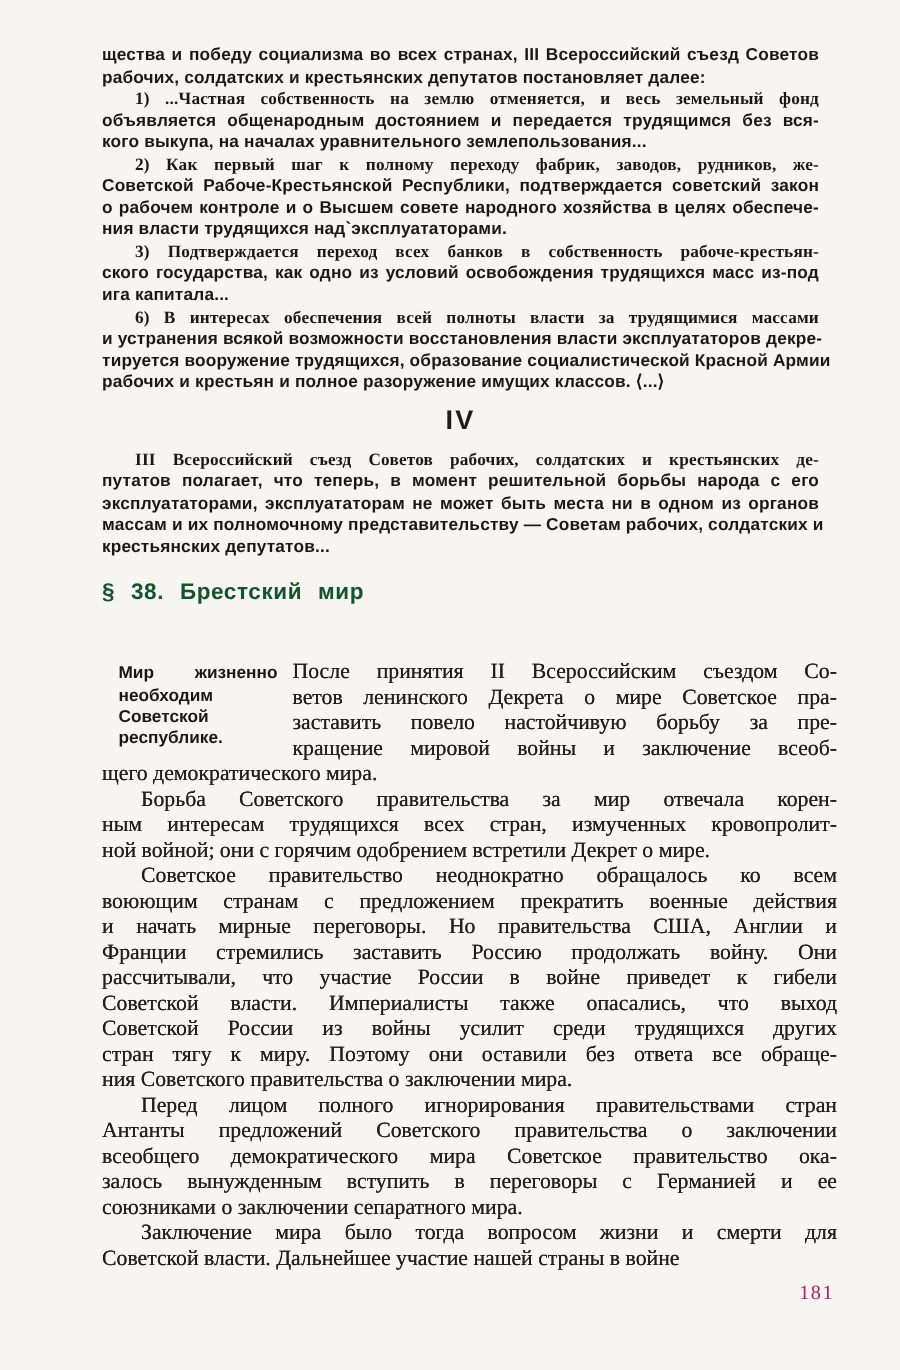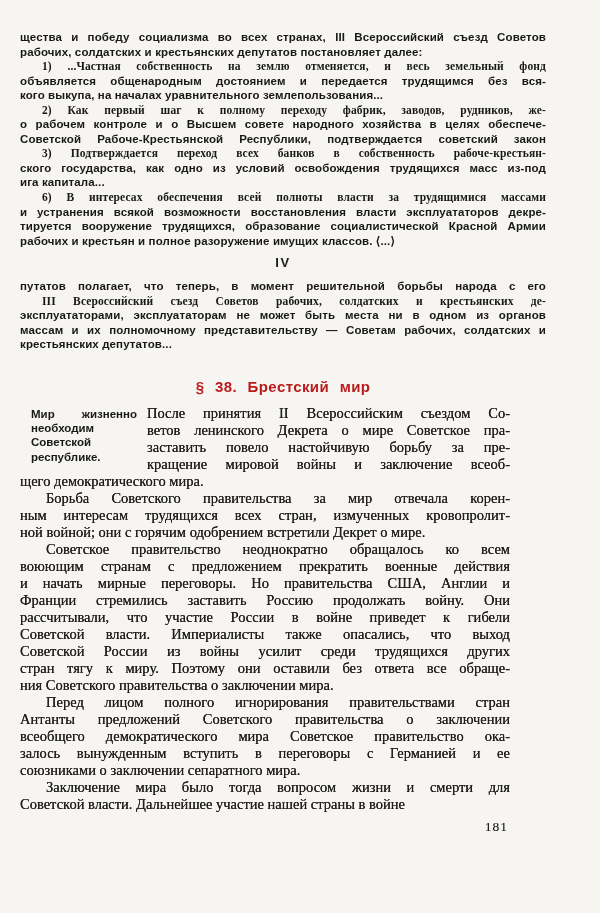--- a/index.html
+++ b/index.html
@@ -4,21 +4,21 @@
 <style>
   * { margin:0; padding:0; box-sizing:border-box; }
   html, body { width:600px; height:913px; overflow:hidden; }
   body {
     background: var(--paper, #f6f5f1);
     color: var(--ink, #1d1d1d);
     font-family: "Liberation Sans", sans-serif;
   }
   .page {
     position:relative; width:600px; height:913px;
-    padding:30px 54px 0 20px;
+    padding:30px 54px 0 68px;
   }
 
   
   .sans-quote {
     font-family:"Liberation Sans", sans-serif;
     font-weight:700;
     font-size:11.5px;
     line-height:14.55px;
     letter-spacing:0.12px;
     color:#181818;
@@ -30,40 +30,40 @@
     text-align-last:justify;
   }
   .sans-quote .line.last,
   .serif-body .line.last { text-align-last:left; }
   .sans-quote .line.indent { text-indent:22px;font-family:Liberation Serif, serif; }
 
   .roman-heading {
     margin-top:7px;
     text-align:center;
     font-weight:700;
-    font-size:13px;
+    font-size:18px;
     letter-spacing:1.5px;
   }
   .sans-quote.second { margin-top:9px; }
 
   .section-heading {
-    margin-top:25px;
-    text-align:center;
+    margin-top:13px;
+    text-align:left;
     font-family:"Liberation Sans", sans-serif;
     font-weight:700;
     font-size:15px;
     line-height:19px;
     letter-spacing:0.4px;
     word-spacing:6px;
-    color:#b91c1c;
+    color:#14532d;
   }
 
   
   .serif-body {
-    margin-top:9px;
+    margin-top:36px;
     width:490px;
     font-family:"Liberation Serif", serif;
     font-size:14.5px;
     line-height:17px;
     color:#21201e;
     text-shadow:0 0 0.25px currentColor;
   }
   .serif-body .line.indent { text-indent:26px; }
 
   .opening-row { display:flex; align-items:flex-start; }
@@ -84,51 +84,52 @@
   .beside-text { width:363px; margin-left:10px; flex:none; }
 
   .page-number {
     margin-top:6px;
     width:490px;
     text-align:right;
     padding-right:2px;
     font-family:"Liberation Serif", serif;
     font-size:13.5px;
     letter-spacing:1px;
-    color:#000000;
+    color:#be185d;
   }
 </style>
 </head>
 <body style="--paper: #f6f5f1; --ink: #1d1d1d;">
 
 <div class="page">
 
   <section class="sans-quote first">
       <div class="line">щества и победу социализма во всех странах, III Всероссийский съезд Советов</div>
       <div class="line last">рабочих, солдатских и крестьянских депутатов постановляет далее:</div>
       <div class="line indent">1) ...Частная собственность на землю отменяется, и весь земельный фонд</div>
       <div class="line">объявляется общенародным достоянием и передается трудящимся без вся-</div>
       <div class="line last">кого выкупа, на началах уравнительного землепользования...</div>
       <div class="line indent">2) Как первый шаг к полному переходу фабрик, заводов, рудников, же-</div>
+      <div class="line">Советской Рабоче-Крестьянской Республики, подтверждается советский закон</div>
       <div class="line">о рабочем контроле и о Высшем совете народного хозяйства в целях обеспече-</div>
-      <div class="line">Советской Рабоче-Крестьянской Республики, подтверждается советский закон</div>
+      <div class="line last">ния власти трудящихся над`эксплуататорами.</div>
       <div class="line indent">3) Подтверждается переход всех банков в собственность рабоче-крестьян-</div>
       <div class="line">ского государства, как одно из условий освобождения трудящихся масс из-под</div>
       <div class="line last">ига капитала...</div>
       <div class="line indent">6) В интересах обеспечения всей полноты власти за трудящимися массами</div>
       <div class="line">и устранения всякой возможности восстановления власти эксплуататоров декре-</div>
       <div class="line">тируется вооружение трудящихся, образование социалистической Красной Армии</div>
       <div class="line last">рабочих и крестьян и полное разоружение имущих классов. ⟨...⟩</div>
     </section>
 
   <div class="roman-heading">IV</div>
 
   <section class="sans-quote second">
+      <div class="line indent">III Всероссийский съезд Советов рабочих, солдатских и крестьянских де-</div>
       <div class="line">путатов полагает, что теперь, в момент решительной борьбы народа с его</div>
-      <div class="line indent">III Всероссийский съезд Советов рабочих, солдатских и крестьянских де-</div>
       <div class="line">эксплуататорами, эксплуататорам не может быть места ни в одном из органов</div>
       <div class="line">массам и их полномочному представительству — Советам рабочих, солдатских и</div>
       <div class="line last">крестьянских депутатов...</div>
     </section>
 
   <h2 class="section-heading">§ 38. Брестский мир</h2>
 
   <section class="serif-body">
     <div class="opening-row">
       <aside class="sidebar-note">

